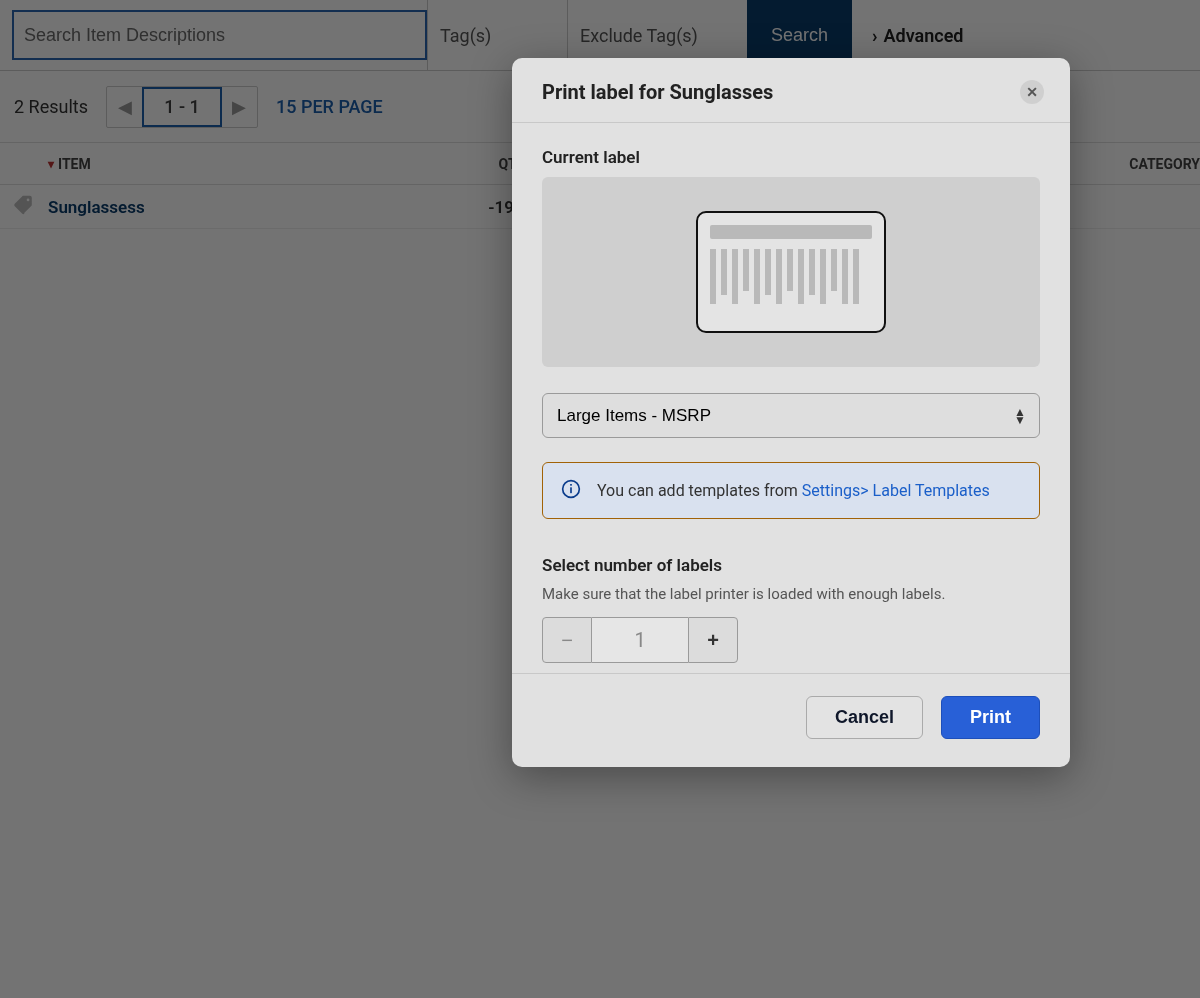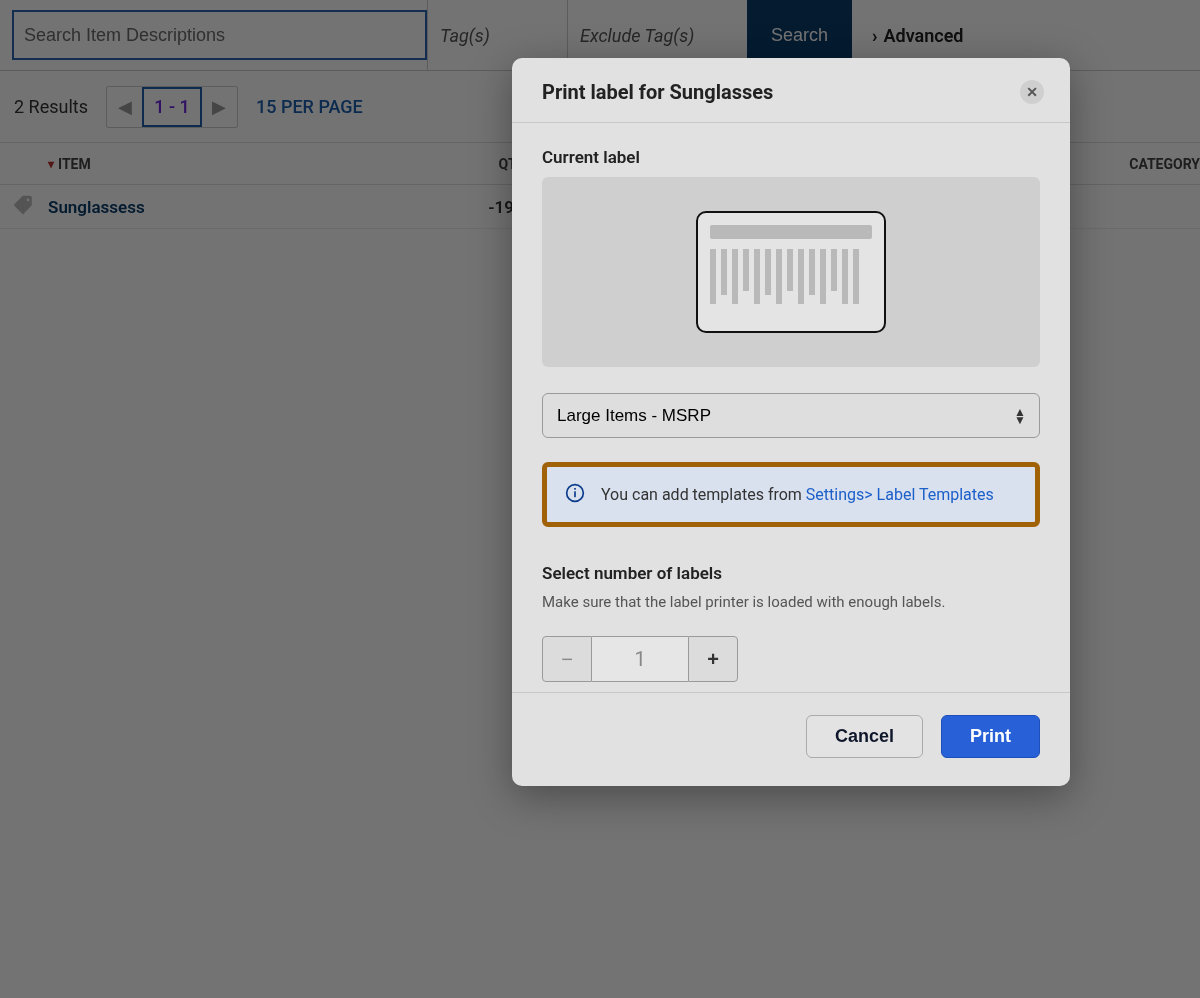--- a/index.html
+++ b/index.html
@@ -28,21 +28,20 @@
     outline: none;
   }
   .search-input::placeholder { color: #6a6a6a; }
   .sb-cell {
     border-left: 1px solid #ccc;
     padding: 0 18px;
     display: flex;
     align-items: center;
     font-size: 18px;
     color: #555;
-    font-style: italic;
   }
   .sb-cell.tag { flex: 0 0 140px; padding-left:12px;}
   .sb-cell.exclude { flex: 0 0 180px; padding-left:12px;}
   .search-btn {
     background: #0b3c6b;
     color: #fff;
     border: none;
     font-size: 18px;
     padding: 0 24px;
     cursor: pointer;
@@ -72,24 +71,24 @@
     border: 1px solid #ccc;
     border-radius: 2px;
     overflow: hidden;
   }
   .pager .arrow {
     width: 36px; height: 40px;
     display:flex;align-items:center;justify-content:center;
     color:#999; font-size:18px;
   }
   .pager .range {
-    width:60px;height:40px;
+    width:80px;height:40px;
     border-left:1px solid #ccc;border-right:1px solid #ccc;
     display:flex;align-items:center;justify-content:center;
-    color:#6d28d9;font-weight:500;
+    color:#404040;font-weight:500;
     border: 2px solid #1b5fae;
     margin: -1px;
   }
   .perpage { color:#1b5fae; font-weight:500; }
   .table-header {
     display:flex;
     border-bottom:1px solid #ddd;
     height:42px;align-items:center;
     padding-left:48px;
     font-size:14px;font-weight:700;color:#444;
@@ -169,31 +168,31 @@
     border:1px solid #9a9a9a;border-radius:6px;
     background:#dedede;
     appearance:none;-webkit-appearance:none;
   }
   .select-wrap .caret-icons{
     position:absolute;right:14px;top:50%;transform:translateY(-50%);
     font-size:12px;line-height:8px;color:#333;text-align:center;
     pointer-events:none;
   }
   .info-banner{
-    border:5px solid #a16207;
+    border:1px solid #a16207;
     background:#d9e1ef;
     border-radius:6px;
     padding:16px 18px;
     display:flex;gap:16px;
     font-size:16px;color:#333;line-height:1.45;
     margin-bottom:36px;
   }
   .info-banner .i-icon svg{width:20px;height:20px;display:block;}
   .info-banner a{ color:#1b5fc9; text-decoration:none;}
-  .subtext{ font-size:15px;color:#555;margin-top:4px;margin-bottom:25px;}
+  .subtext{ font-size:15px;color:#555;margin-top:4px;margin-bottom:14px;}
   .stepper{ display:flex; }
   .stepper button, .stepper .val{
     width:50px;height:46px;border:1px solid #9a9a9a;
     display:flex;align-items:center;justify-content:center;
     font-size:20px;background:#dcdcdc;color:#333;
   }
   .stepper .minus{ border-radius:4px 0 0 4px; color:#888;}
   .stepper .plus{ border-radius:0 4px 4px 0; font-weight:700;}
   .stepper .val{ width:96px;border-left:none;border-right:none;background:#e6e6e6;color:#888;}
   

